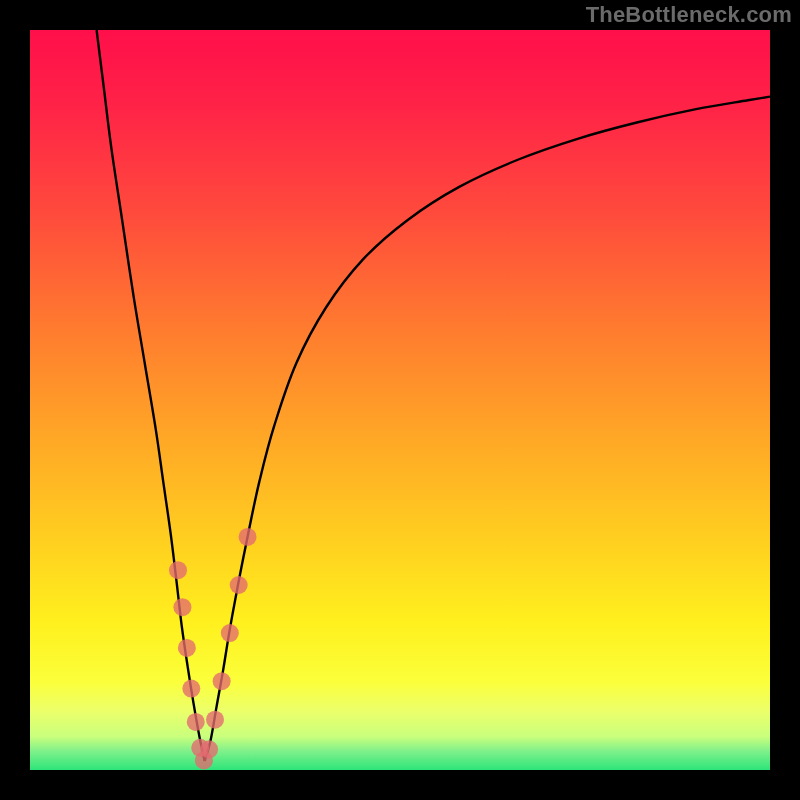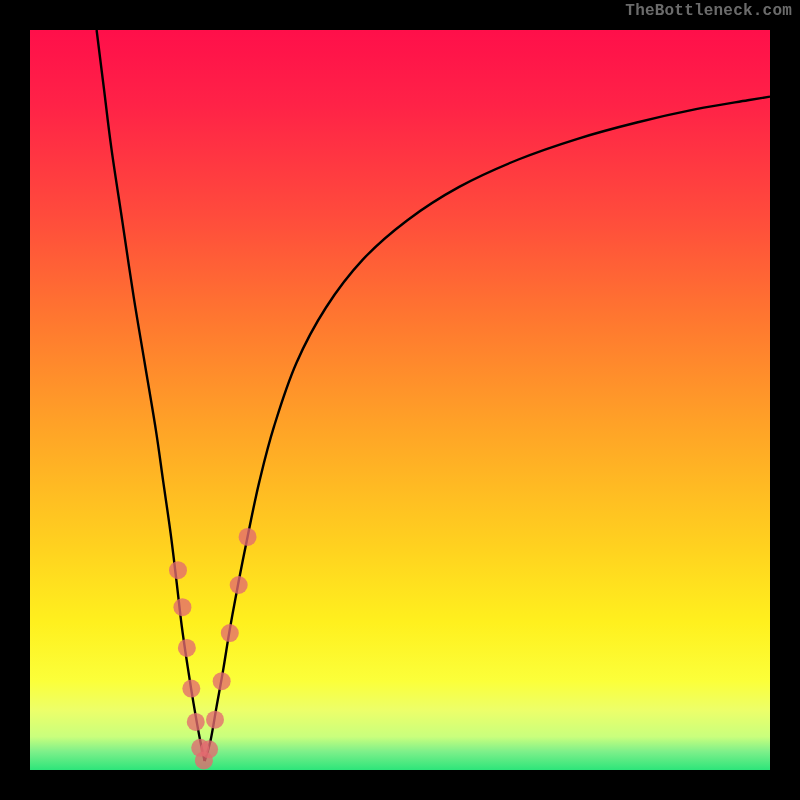--- a/index.html
+++ b/index.html
@@ -13,22 +13,22 @@
   .stage {
     position: relative;
     width: 800px;
     height: 800px;
     background: #000;
   }
   .watermark {
     position: absolute;
     top: 2px;
     right: 8px;
-    font-family: Liberation Mono, monospace;
-    font-size: 16px;
+    font-family: Liberation Sans, sans-serif;
+    font-size: 22px;
     font-weight: 600;
     color: #6b6b6b;
     letter-spacing: 0.2px;
     z-index: 20;
   }
   svg {
     position: absolute;
     top: 0;
     left: 0;
   }

